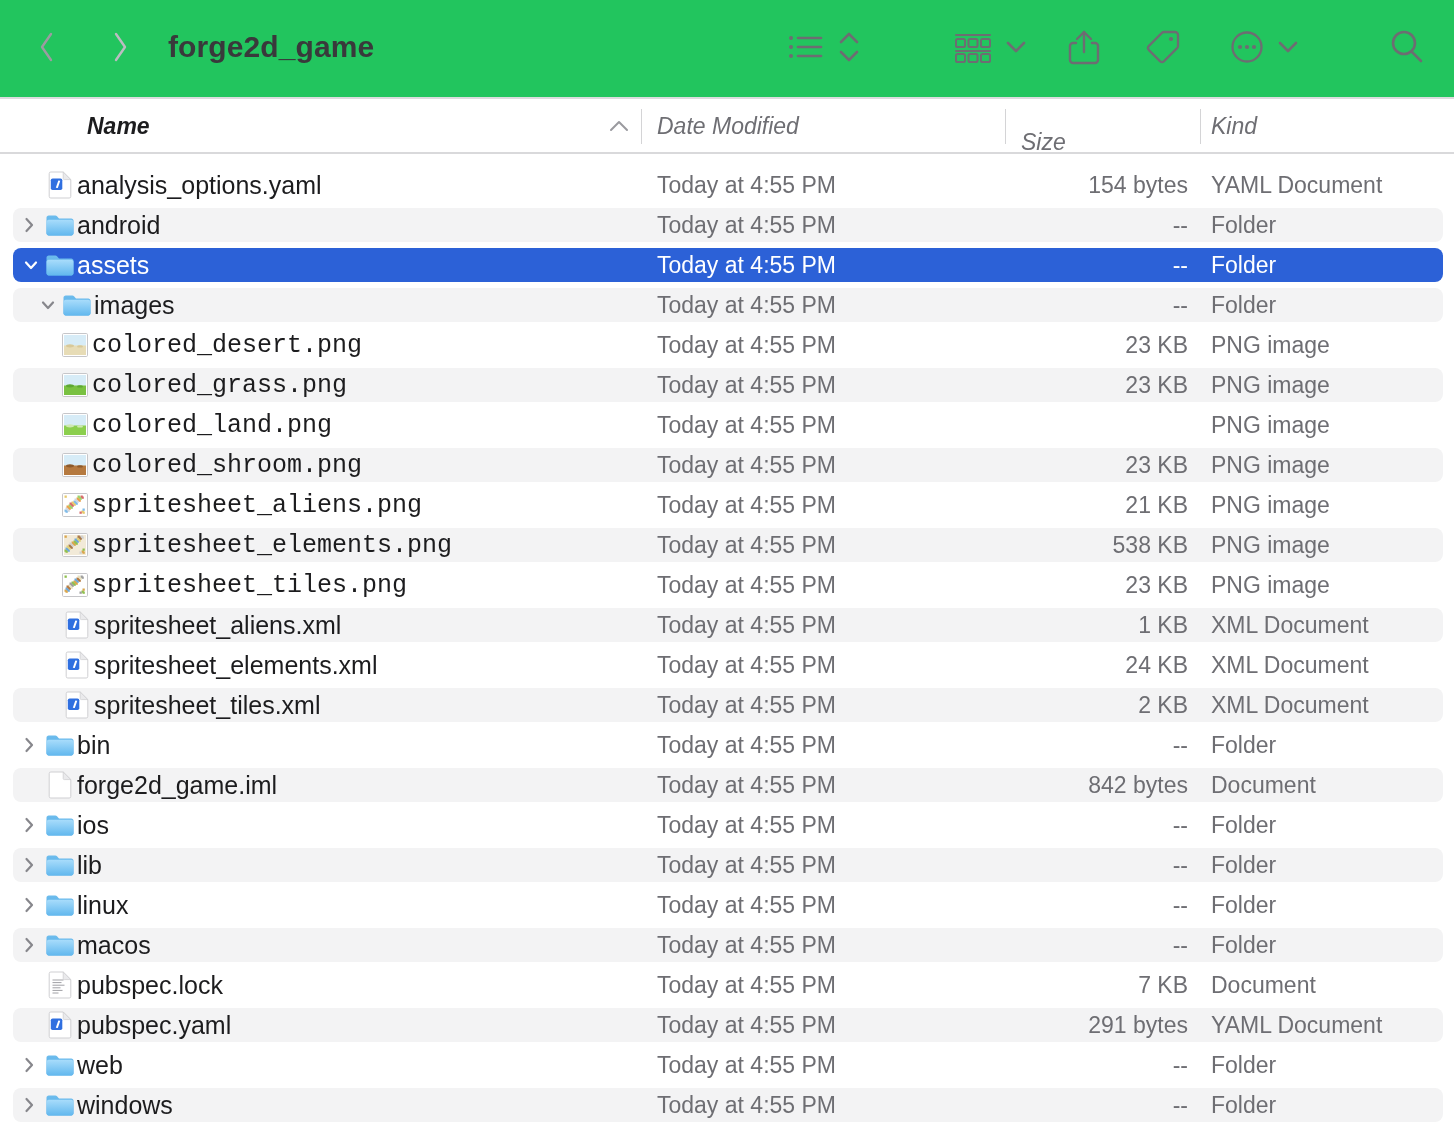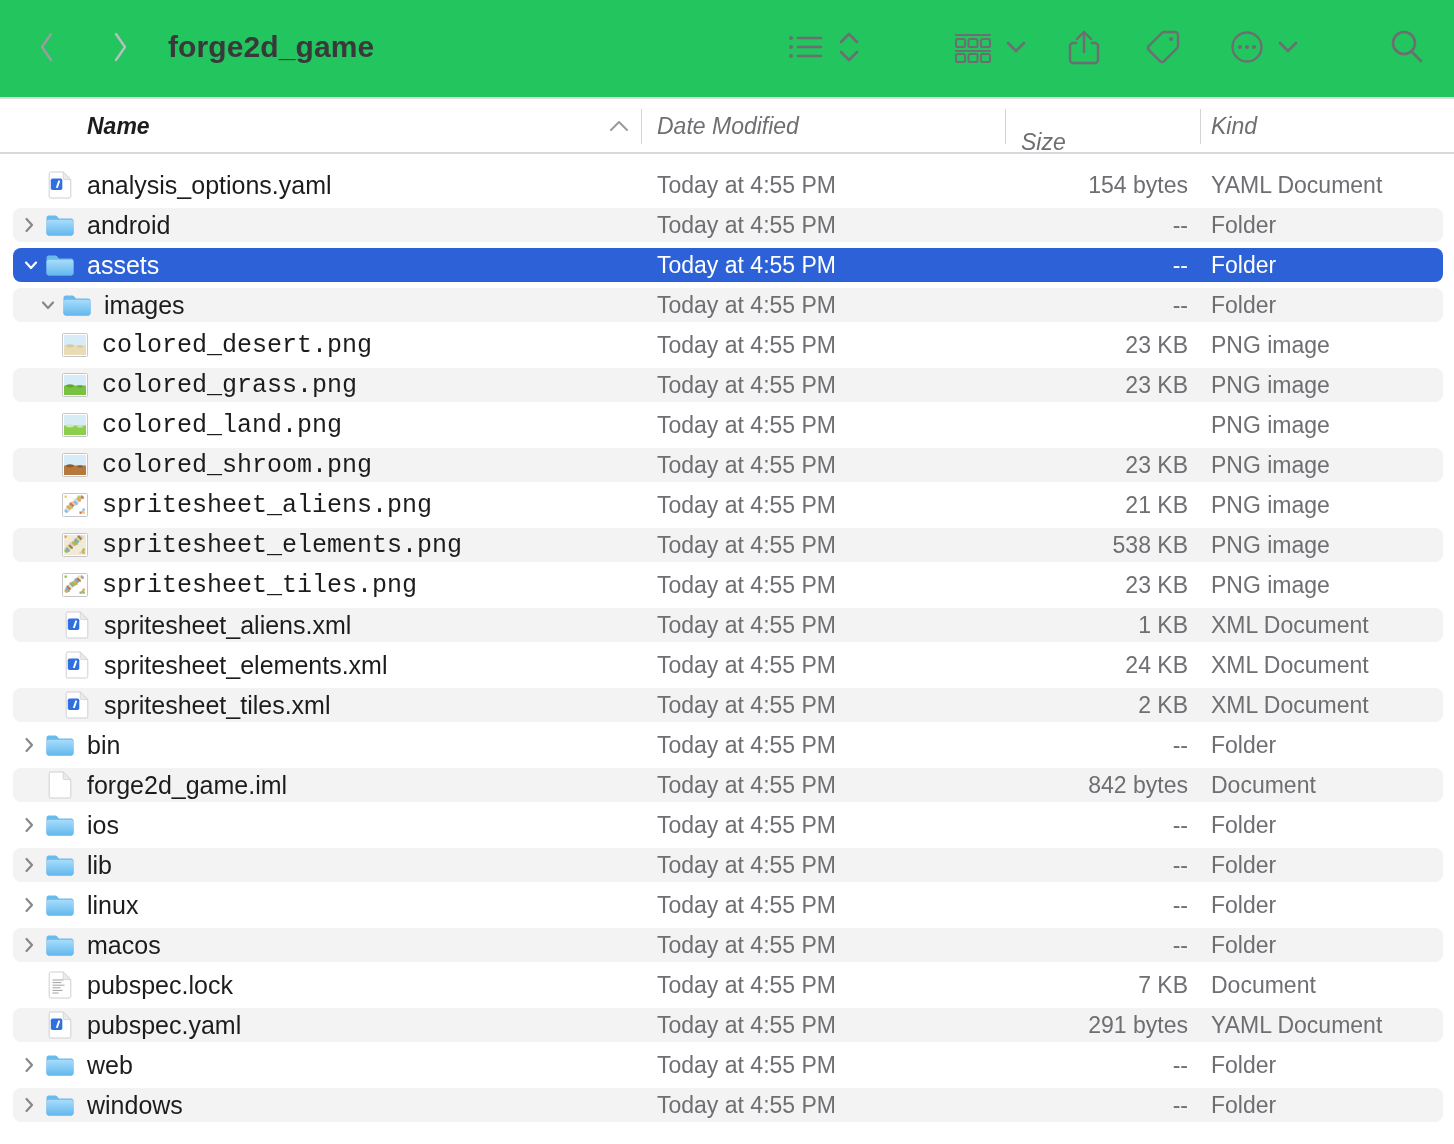--- a/index.html
+++ b/index.html
@@ -68,21 +68,21 @@
   .row.selected .row-bg { background: #2c61d7; }
 
   .cell-name {
     position: absolute; left: 0; top: 0; height: 40px; display: flex; align-items: center;
   }
   .cell-name.lvl1 { padding-left: 20px; }
   .cell-name.lvl2 { padding-left: 37px; }
   .cell-name.lvl3 { padding-left: 35px; font-family: Liberation Mono, monospace; }
   .disclosure { width: 26px; height: 40px; display: flex; align-items: center; padding-left: 2px; flex: 0 0 26px; }
   .file-icon { width: 28px; height: 40px; display: flex; align-items: center; justify-content: center; flex: 0 0 28px; }
-  .file-name { margin-left: 13px; font-size: 25px; color: #1c1c1e; white-space: nowrap; }
+  .file-name { margin-left: 3px; font-size: 25px; color: #1c1c1e; white-space: nowrap; }
   .row.selected .file-name { color: #ffffff; }
 
   .cell-date, .cell-size, .cell-kind {
     position: absolute; top: 0; height: 40px; display: flex; align-items: center;
     font-size: 23px; color: #6e6e73; white-space: nowrap;
   }
   .cell-date { left: 657px; }
   .cell-size { left: 1005px; width: 183px; justify-content: flex-end; }
   .cell-kind { left: 1211px; }
   .row.selected .cell-date, .row.selected .cell-size, .row.selected .cell-kind { color: #ffffff; }

